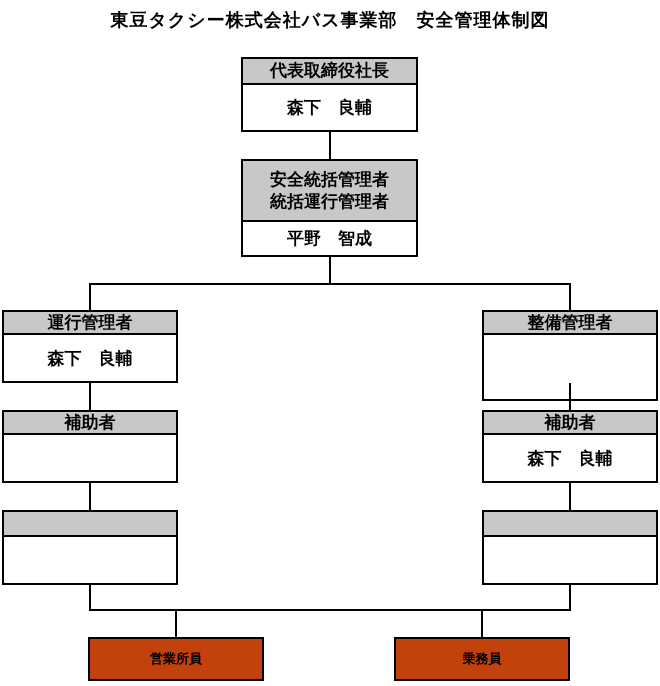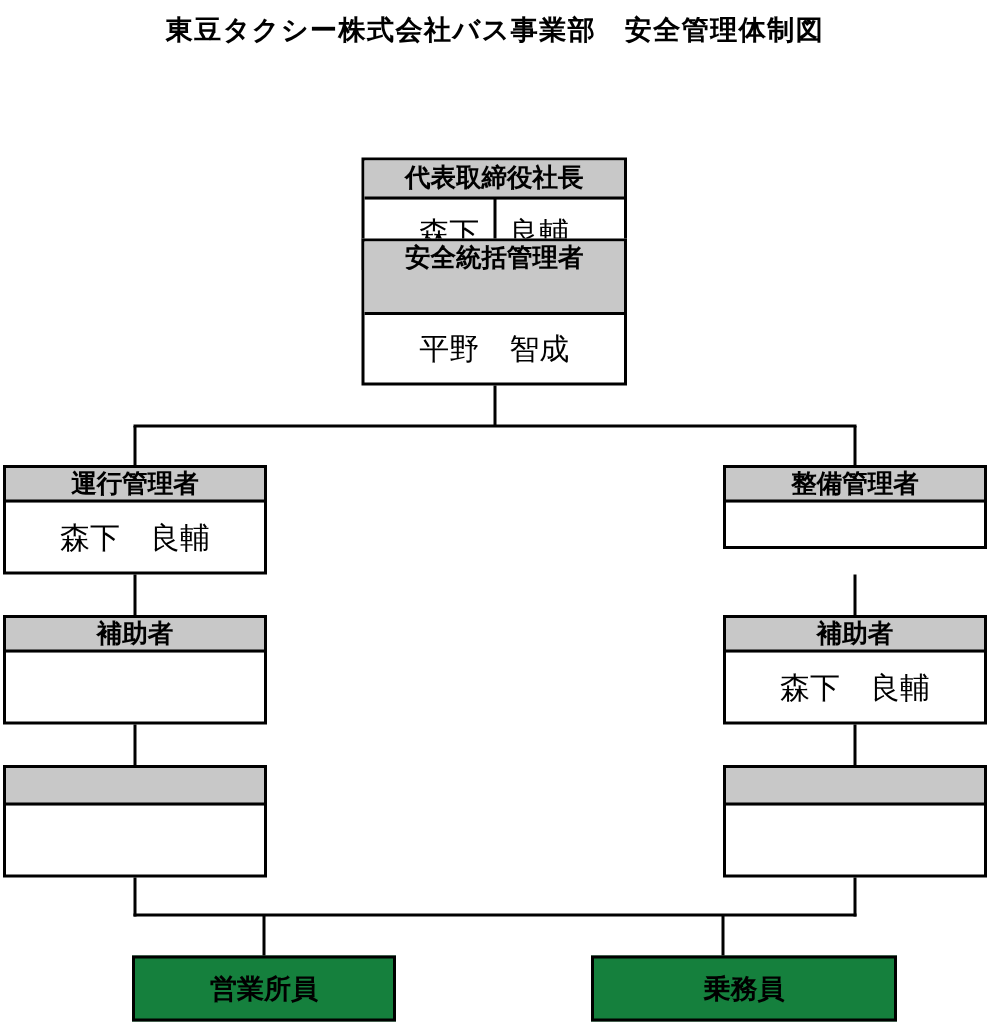--- a/index.html
+++ b/index.html
@@ -47,66 +47,67 @@
     font-size: 17px;
     font-weight: bold;
     line-height: 1.25;
     text-align: center;
   }
   .node-body {
     flex: 1;
     display: flex;
     align-items: center;
     justify-content: center;
-    font-size: 20px;
-    font-weight: normal;
+    font-size: 17px;
+    font-weight: bold;
     text-align: left;
   }
   .node-single {
     position: absolute;
     box-sizing: border-box;
     border: 2px solid #000000;
-    background: #15803d;
+    background: #c2410c;
     display: flex;
     align-items: center;
     justify-content: center;
-    font-size: 18px;
+    font-size: 13px;
     font-weight: bold;
     text-align: center;
   }
   .line {
     position: absolute;
     background: #000000;
   }
 </style>
 </head>
 <body>
 
 <div class="canvas">
 
   <div class="chart-title">東豆タクシー株式会社バス事業部　安全管理体制図</div>
 
-  <div class="node" style="left:241px; top:57px; width:177px; height:75px;margin-top:48px;">
+  <div class="node" style="left:241px; top:57px; width:177px; height:75px;">
     <div class="node-header" style="height:26px;">代表取締役社長</div>
     <div class="node-body">森下　良輔</div>
   </div>
 
   <div class="node" style="left:241px; top:159px; width:177px; height:98px;">
-    <div class="node-header" style="height:49px;justify-content:space-between;">
+    <div class="node-header" style="height:61px;">
       <span>安全統括管理者</span>
+      <span>統括運行管理者</span>
     </div>
     <div class="node-body">平野　智成</div>
   </div>
 
   <div class="node" style="left:2px; top:310px; width:176px; height:73px;">
     <div class="node-header" style="height:23px;">運行管理者</div>
     <div class="node-body">森下　良輔</div>
   </div>
 
-  <div class="node" style="left:482px; top:310px; width:176px; height:56px;">
+  <div class="node" style="left:482px; top:310px; width:176px; height:91px;">
     <div class="node-header" style="height:23px;">整備管理者</div>
   </div>
 
   <div class="node" style="left:2px; top:410px; width:176px; height:73px;">
     <div class="node-header" style="height:23px;">補助者</div>
   </div>
 
   <div class="node" style="left:482px; top:410px; width:176px; height:73px;">
     <div class="node-header" style="height:23px;">補助者</div>
     <div class="node-body">森下　良輔</div>
@@ -117,21 +118,21 @@
     <div class="node-body"></div>
   </div>
 
   <div class="node" style="left:482px; top:510px; width:176px; height:75px;">
     <div class="node-header" style="height:25px;"></div>
     <div class="node-body"></div>
   </div>
 
   <div class="node-single" style="left:88px; top:637px; width:176px; height:44px;">営業所員</div>
 
-  <div class="node-single" style="left:394px; top:637px; width:204px; height:44px;">乗務員</div>
+  <div class="node-single" style="left:394px; top:637px; width:176px; height:44px;">乗務員</div>
 
   <div class="line" style="left:329px; top:132px; width:2px; height:27px;"></div>
   <div class="line" style="left:329px; top:257px; width:2px; height:27px;"></div>
   <div class="line" style="left:89px; top:283px; width:482px; height:2px;"></div>
   <div class="line" style="left:89px; top:284px; width:2px; height:26px;"></div>
   <div class="line" style="left:569px; top:284px; width:2px; height:26px;"></div>
   <div class="line" style="left:89px; top:383px; width:2px; height:27px;"></div>
   <div class="line" style="left:569px; top:383px; width:2px; height:27px;"></div>
   <div class="line" style="left:89px; top:483px; width:2px; height:27px;"></div>
   <div class="line" style="left:569px; top:483px; width:2px; height:27px;"></div>

